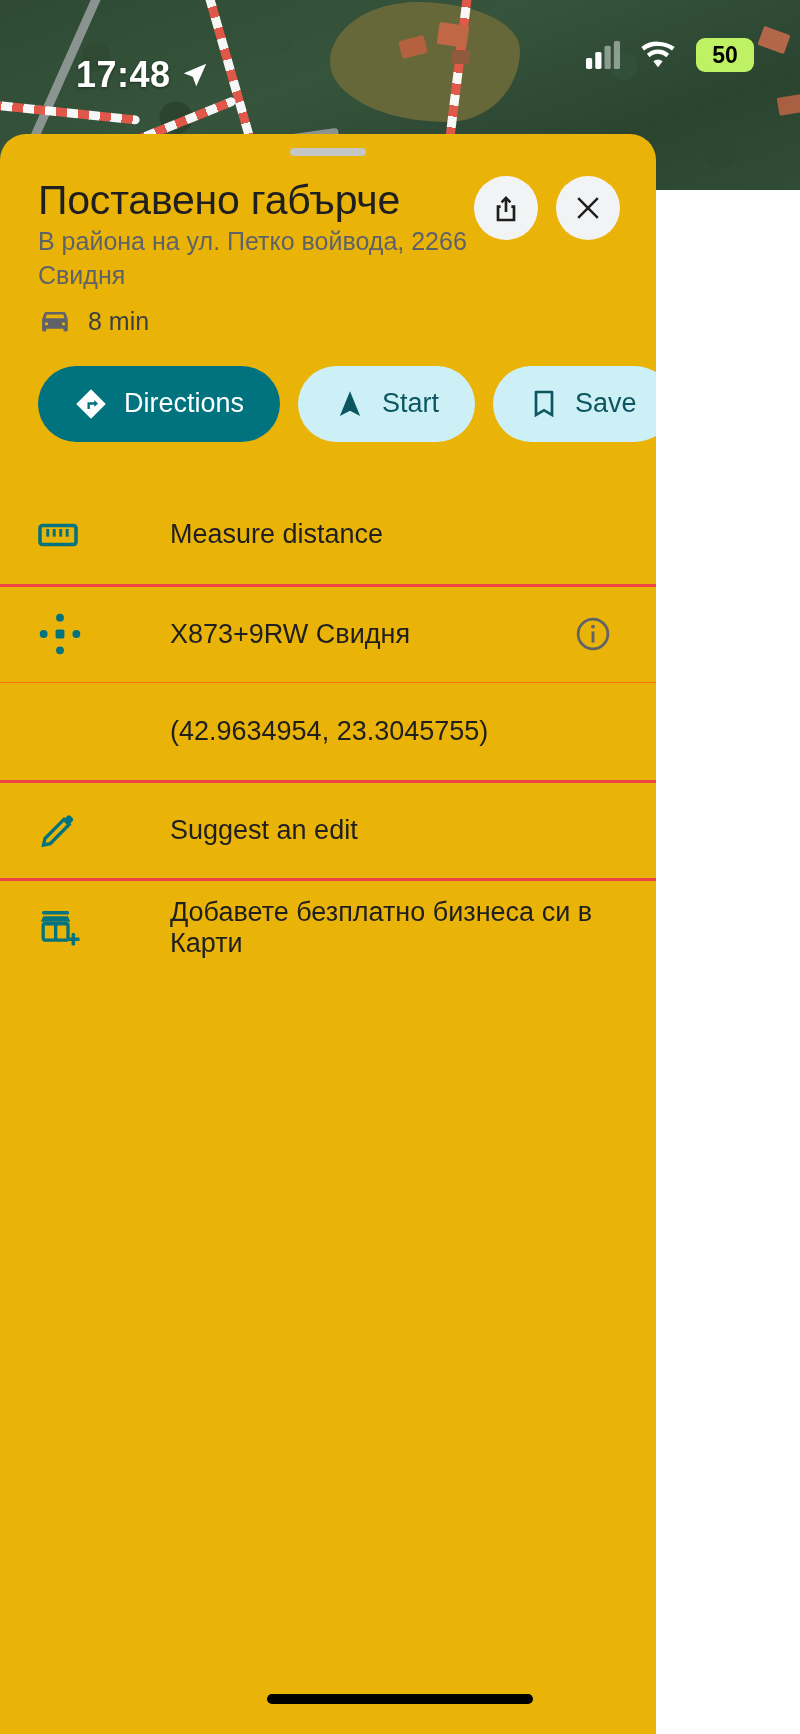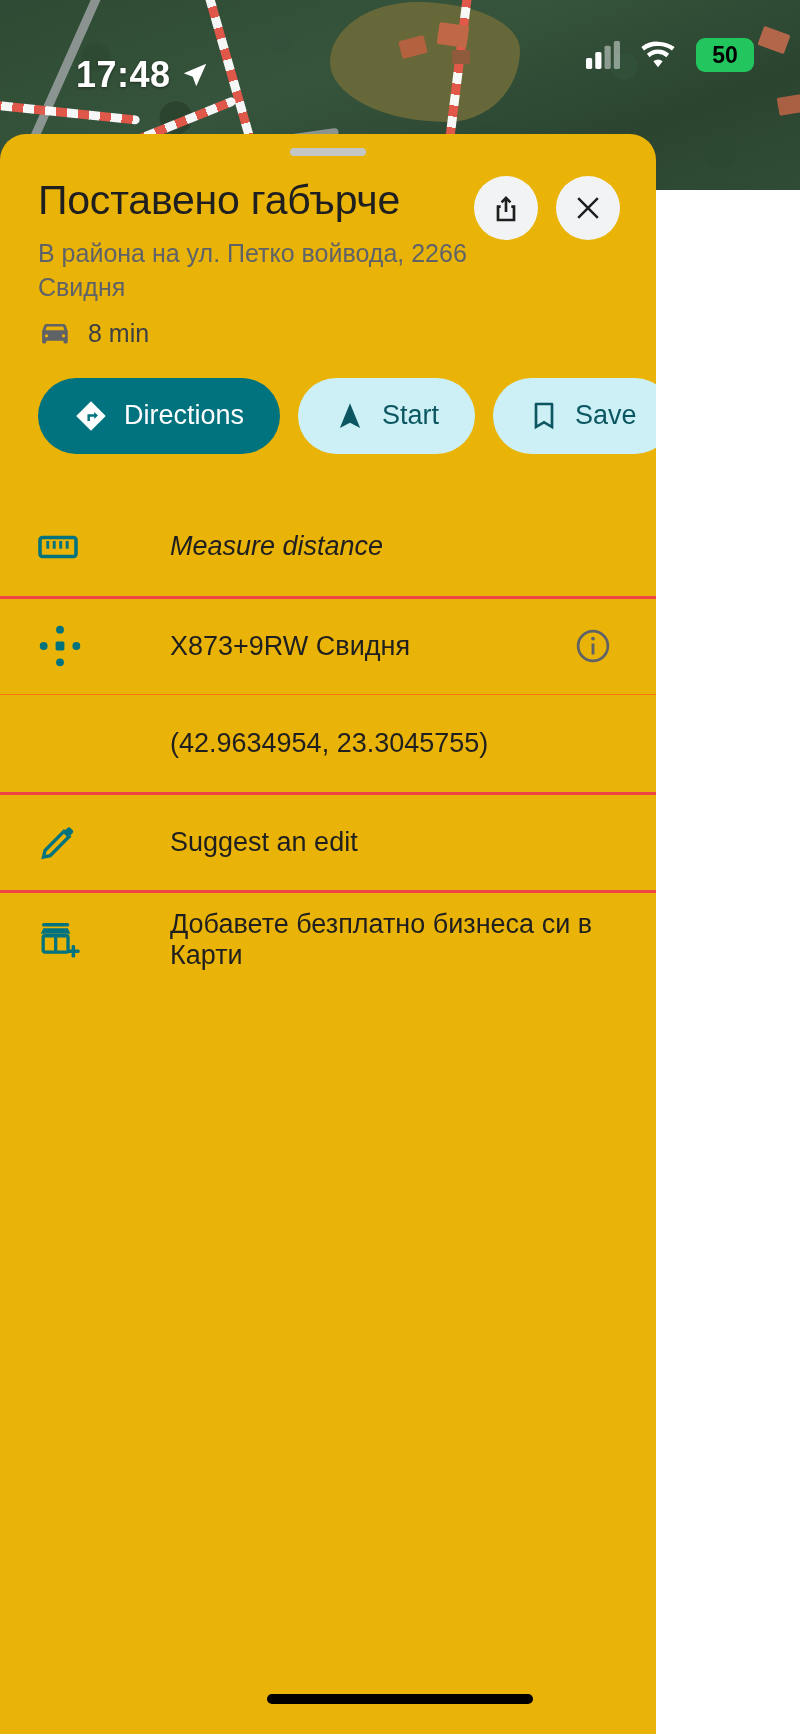--- a/index.html
+++ b/index.html
@@ -95,21 +95,21 @@
   #clock {
     font-size: 36px; font-weight: 600; letter-spacing: .5px;
     color: #ffffff;
     text-shadow: 0 1px 3px rgba(0,0,0,.45);
   }
   .loc-arrow { display: block; }
   .status-right { display: flex; align-items: center; gap: 20px; }
   .battery-pill {
     display: flex; align-items: center; justify-content: center;
     min-width: 58px; height: 34px;
-    background: #22c55e; color: #000000;
+    background: #bef264; color: #000000;
     border-radius: 9px;
     font-size: 23px; font-weight: 700;
     padding: 0 7px;
   }
 
   
   #sheet {
     position: absolute; left: 0; top: 134px;
     width: 656px; height: 1609px;
     background: #eab308;
@@ -130,21 +130,20 @@
   }
   #place-title {
     font-size: 41px;
     font-weight: 400;
     color: #1f1f1f;
     line-height: 1.12;
     letter-spacing: -0.2px;
     max-width: 560px;
   }
   #place-address {
-    margin-top: 12px;
     font-size: 25px;
     color: #5f6368;
     line-height: 1.38;
     max-width: 520px;
     font-weight: 400;
   }
   .header-actions {
     position: absolute; right: 36px; top: 20px;
     display: flex; gap: 18px;
   }
@@ -190,21 +189,21 @@
   
   #info-list { margin-top: 44px; }
   .list-row {
     position: relative;
     display: flex; align-items: center;
     min-height: 98px;
     padding: 0 38px;
     border-top: 3px solid #ef4444;
     cursor: pointer;
   }
-  .list-row.no-border { border-top: none; font-style: italic; }
+  .list-row.no-border { border-top: none; }
   .row-icon {
     width: 58px; min-width: 58px;
     display: flex; align-items: center; justify-content: flex-start;
   }
   .row-label {
     font-size: 27px;
     color: #1f1f1f;
     padding-left: 74px;
     flex: 1;
   }

